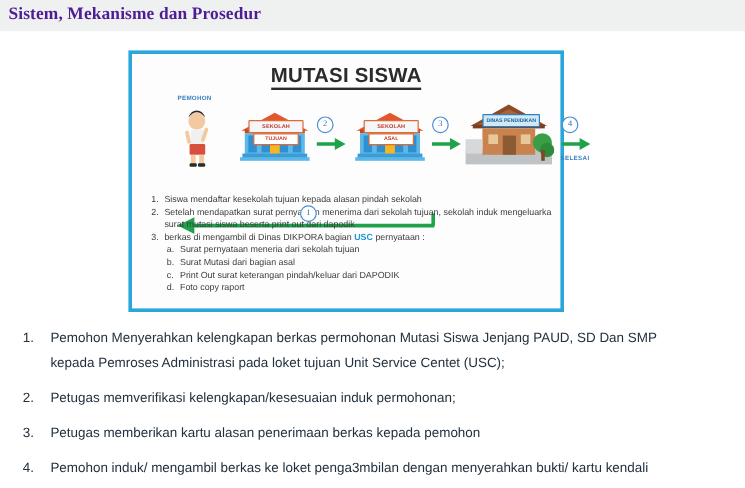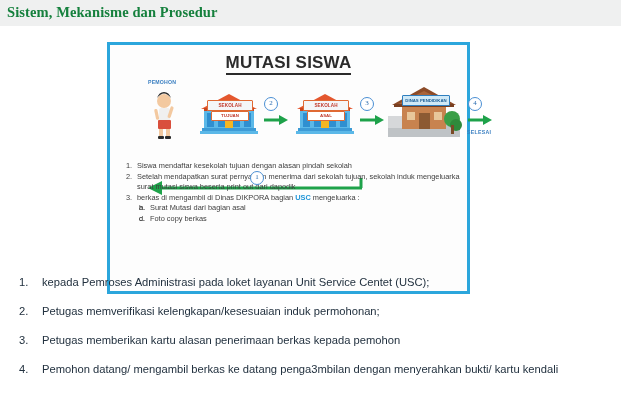--- a/index.html
+++ b/index.html
@@ -23,32 +23,32 @@
     height: 26px;
     background: #eff0f0;
   }
   #page-title {
     position: absolute;
     left: 7px;
     top: 4px;
     font-family: "Liberation Serif", serif;
     font-weight: bold;
     font-size: 14.5px;
-    color: #15803d;
+    color: #4c1d95;
     letter-spacing: 0.1px;
     white-space: nowrap;
   }
 
   
   #figure-wrap {
     position: absolute;
     left: 107px;
     top: 42px;
     width: 363px;
-    height: 252px;
+    height: 218px;
     background: #fdfdfd;
     border: 3px solid #2ba6dc;
     box-sizing: border-box;
   }
   #diagram-title {
     position: absolute;
     left: 0; right: 0;
     top: 8px;
     text-align: center;
     font-family: "Liberation Sans", sans-serif;
@@ -339,62 +339,65 @@
         <line x1="215" y1="3" x2="215" y2="13" stroke="#1ea24a" stroke-width="3"></line>
         <line x1="14" y1="13" x2="216" y2="13" stroke="#1ea24a" stroke-width="3"></line>
         <path d="M16 6 L2 13 L16 20 Z" fill="#1ea24a"></path>
       </svg>
     </div>
   </div>
 
   <div id="figure-steps">
     <div class="fstep">
       <span class="fnum">1.</span>
-      <span>Siswa mendaftar kesekolah tujuan dengan alasan pindah sekolah</span>
+      <span>Siswa mendaftar kesekolah tujuan kepada alasan pindah sekolah</span>
     </div>
     <div class="fstep">
       <span class="fnum">2.</span>
       <span>Setelah mendapatkan surat pernyataan menerima dari sekolah tujuan, sekolah induk mengeluarka surat mutasi siswa beserta print out dari dapodik</span>
     </div>
     <div class="fstep">
       <span class="fnum">3.</span>
-      <span>berkas di mengambil di Dinas DIKPORA bagian </span><span class="usc-hl">USC</span><span> mengeluarka :</span>
+      <span>berkas di mengambil di Dinas DIKPORA bagian </span><span class="usc-hl">USC</span><span> pernyataan :</span>
     </div>
     <div class="fsub">
       <span class="fnum">a.</span>
+      <span>Surat pernyataan meneria dari sekolah tujuan</span>
     </div>
     <div class="fsub">
       <span class="fnum">b.</span>
       <span>Surat Mutasi dari bagian asal</span>
     </div>
     <div class="fsub">
       <span class="fnum">c.</span>
+      <span>Print Out surat keterangan pindah/keluar dari DAPODIK</span>
     </div>
     <div class="fsub">
       <span class="fnum">d.</span>
-      <span>Foto copy berkas</span>
+      <span>Foto copy raport</span>
     </div>
   </div>
 </div>
 
 <div id="steps-list">
 
   <div class="step-item">
     <span class="step-num">1.</span>
-    <span class="l2">kepada Pemroses Administrasi pada loket layanan Unit Service Centet (USC);</span>
+    <span class="step-text">Pemohon Menyerahkan kelengkapan berkas permohonan Mutasi Siswa Jenjang PAUD, SD Dan SMP</span>
+    <span class="l2">kepada Pemroses Administrasi pada loket tujuan Unit Service Centet (USC);</span>
   </div>
 
   <div class="step-item">
     <span class="step-num">2.</span>
     <span class="step-text">Petugas memverifikasi kelengkapan/kesesuaian induk permohonan;</span>
   </div>
 
   <div class="step-item">
     <span class="step-num">3.</span>
     <span class="step-text">Petugas memberikan kartu alasan penerimaan berkas kepada pemohon</span>
   </div>
 
   <div class="step-item">
     <span class="step-num">4.</span>
-    <span class="step-text">Pemohon datang/ mengambil berkas ke datang penga3mbilan dengan menyerahkan bukti/ kartu kendali</span>
+    <span class="step-text">Pemohon induk/ mengambil berkas ke loket penga3mbilan dengan menyerahkan bukti/ kartu kendali</span>
   </div>
 
 </div>
 
 </body></html>

